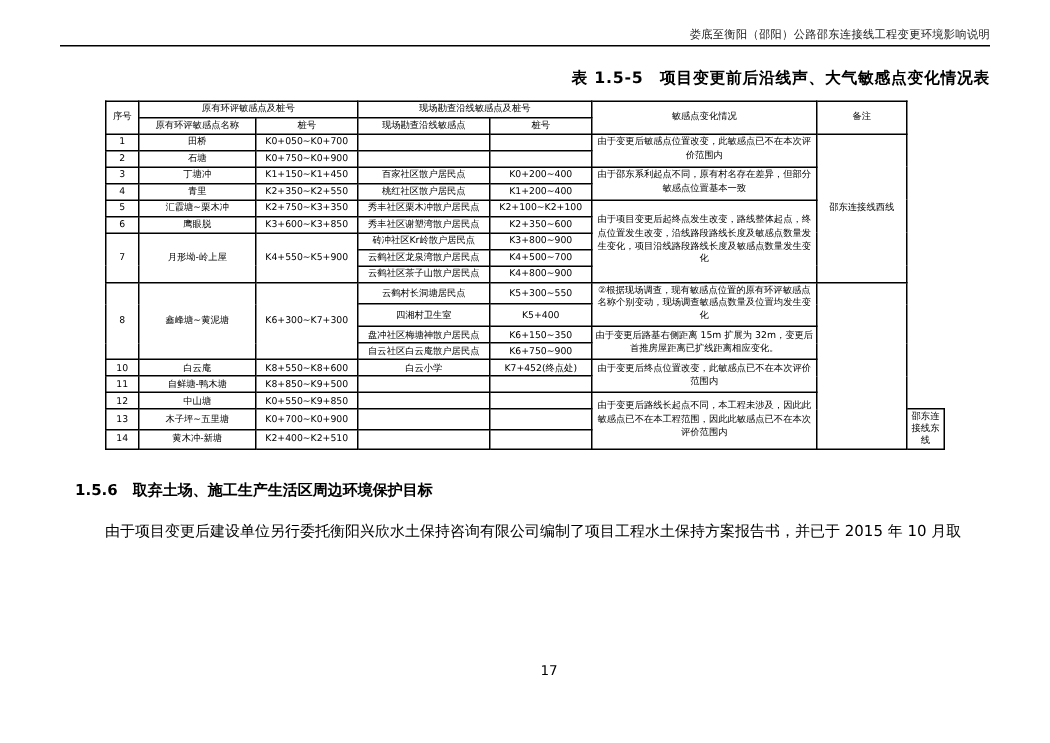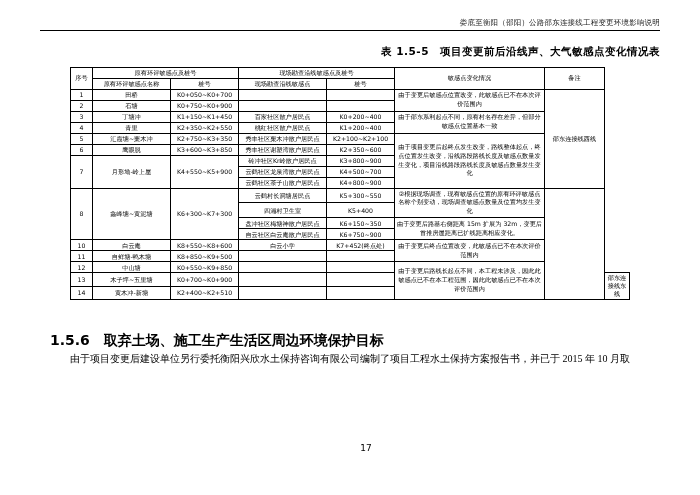--- a/index.html
+++ b/index.html
@@ -71,34 +71,33 @@
   .tall { height: 11px; }
   .change-cell {
     text-align: left;
     padding: 2px 3px;
     line-height: 1.45;
   }
   .change-cell.center {
     text-align: center;
   }
   .section-head {
-    font-size: 14px;
+    font-size: 10px;
     font-weight: bold;
-    margin-top: 32px;
+    margin-top: 20px;
     margin-left: 10px;
   }
   .body-para {
     font-size: 10px;
     line-height: 1.7;
-    margin-top: 0;
+    margin-top: 12px;
     text-indent: 2em;
     margin-left: 10px;
     margin-right: 10px;
     text-align: justify;
-    font-family: Liberation Serif, serif;
   }
   .page-number {
     position: absolute;
     bottom: 18px;
     left: 16px;
     width: 700px;
     text-align: center;
     font-size: 9px;
   }
 </style>

